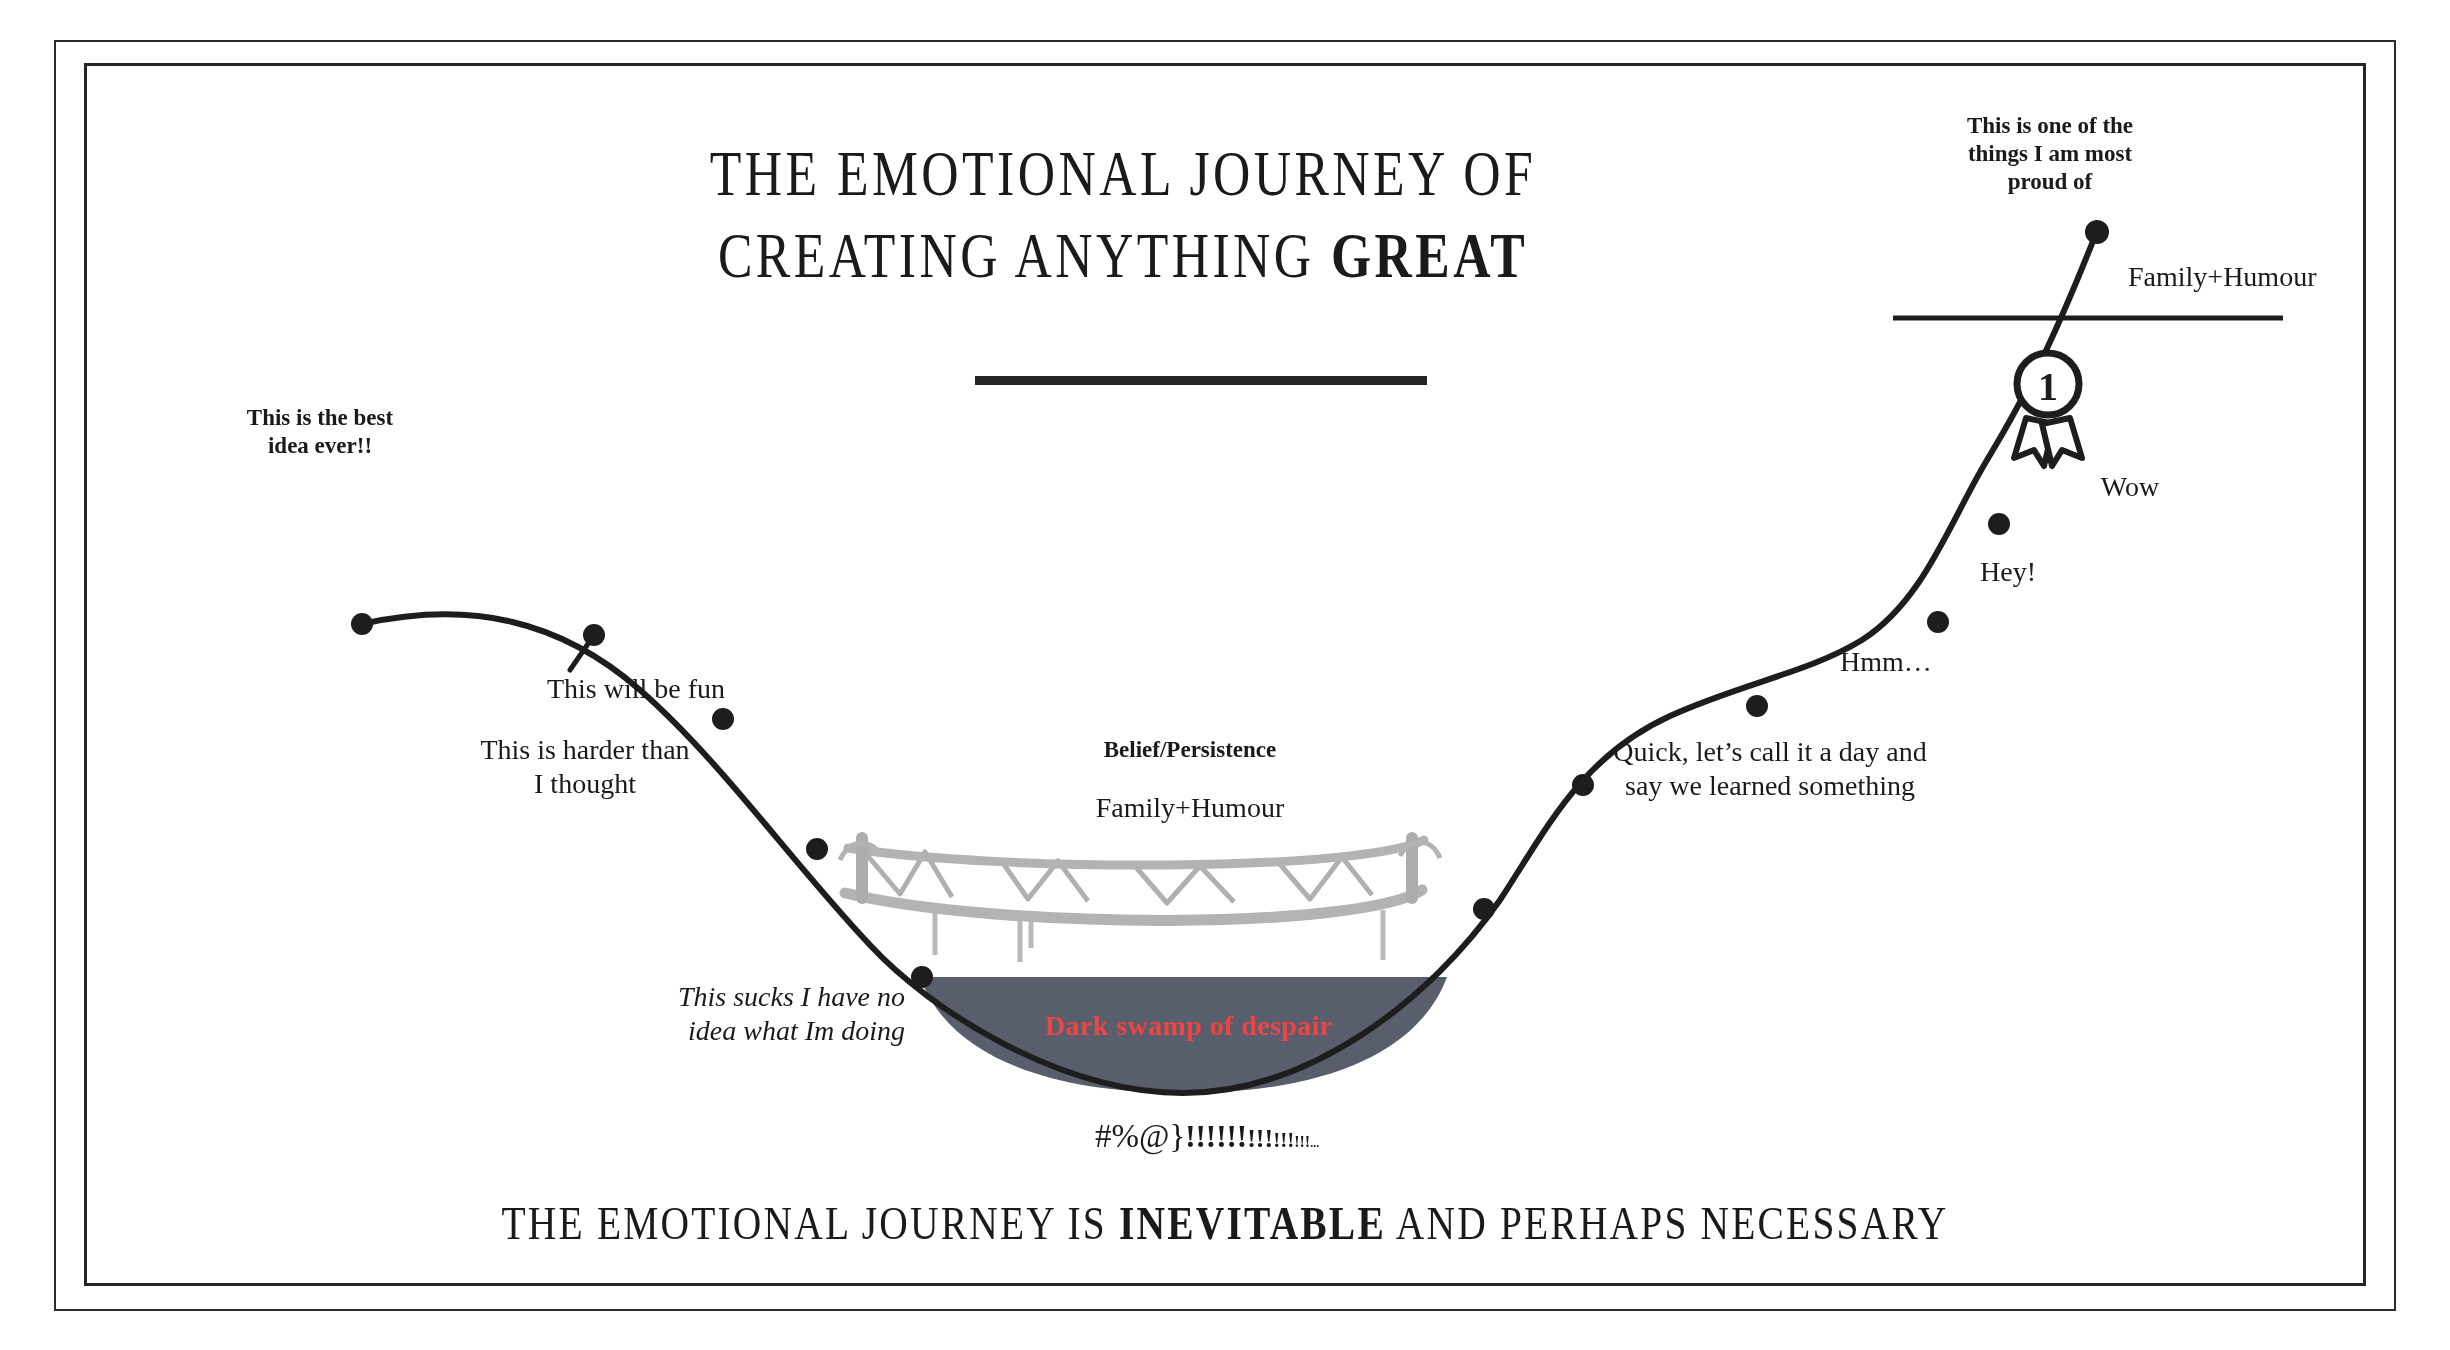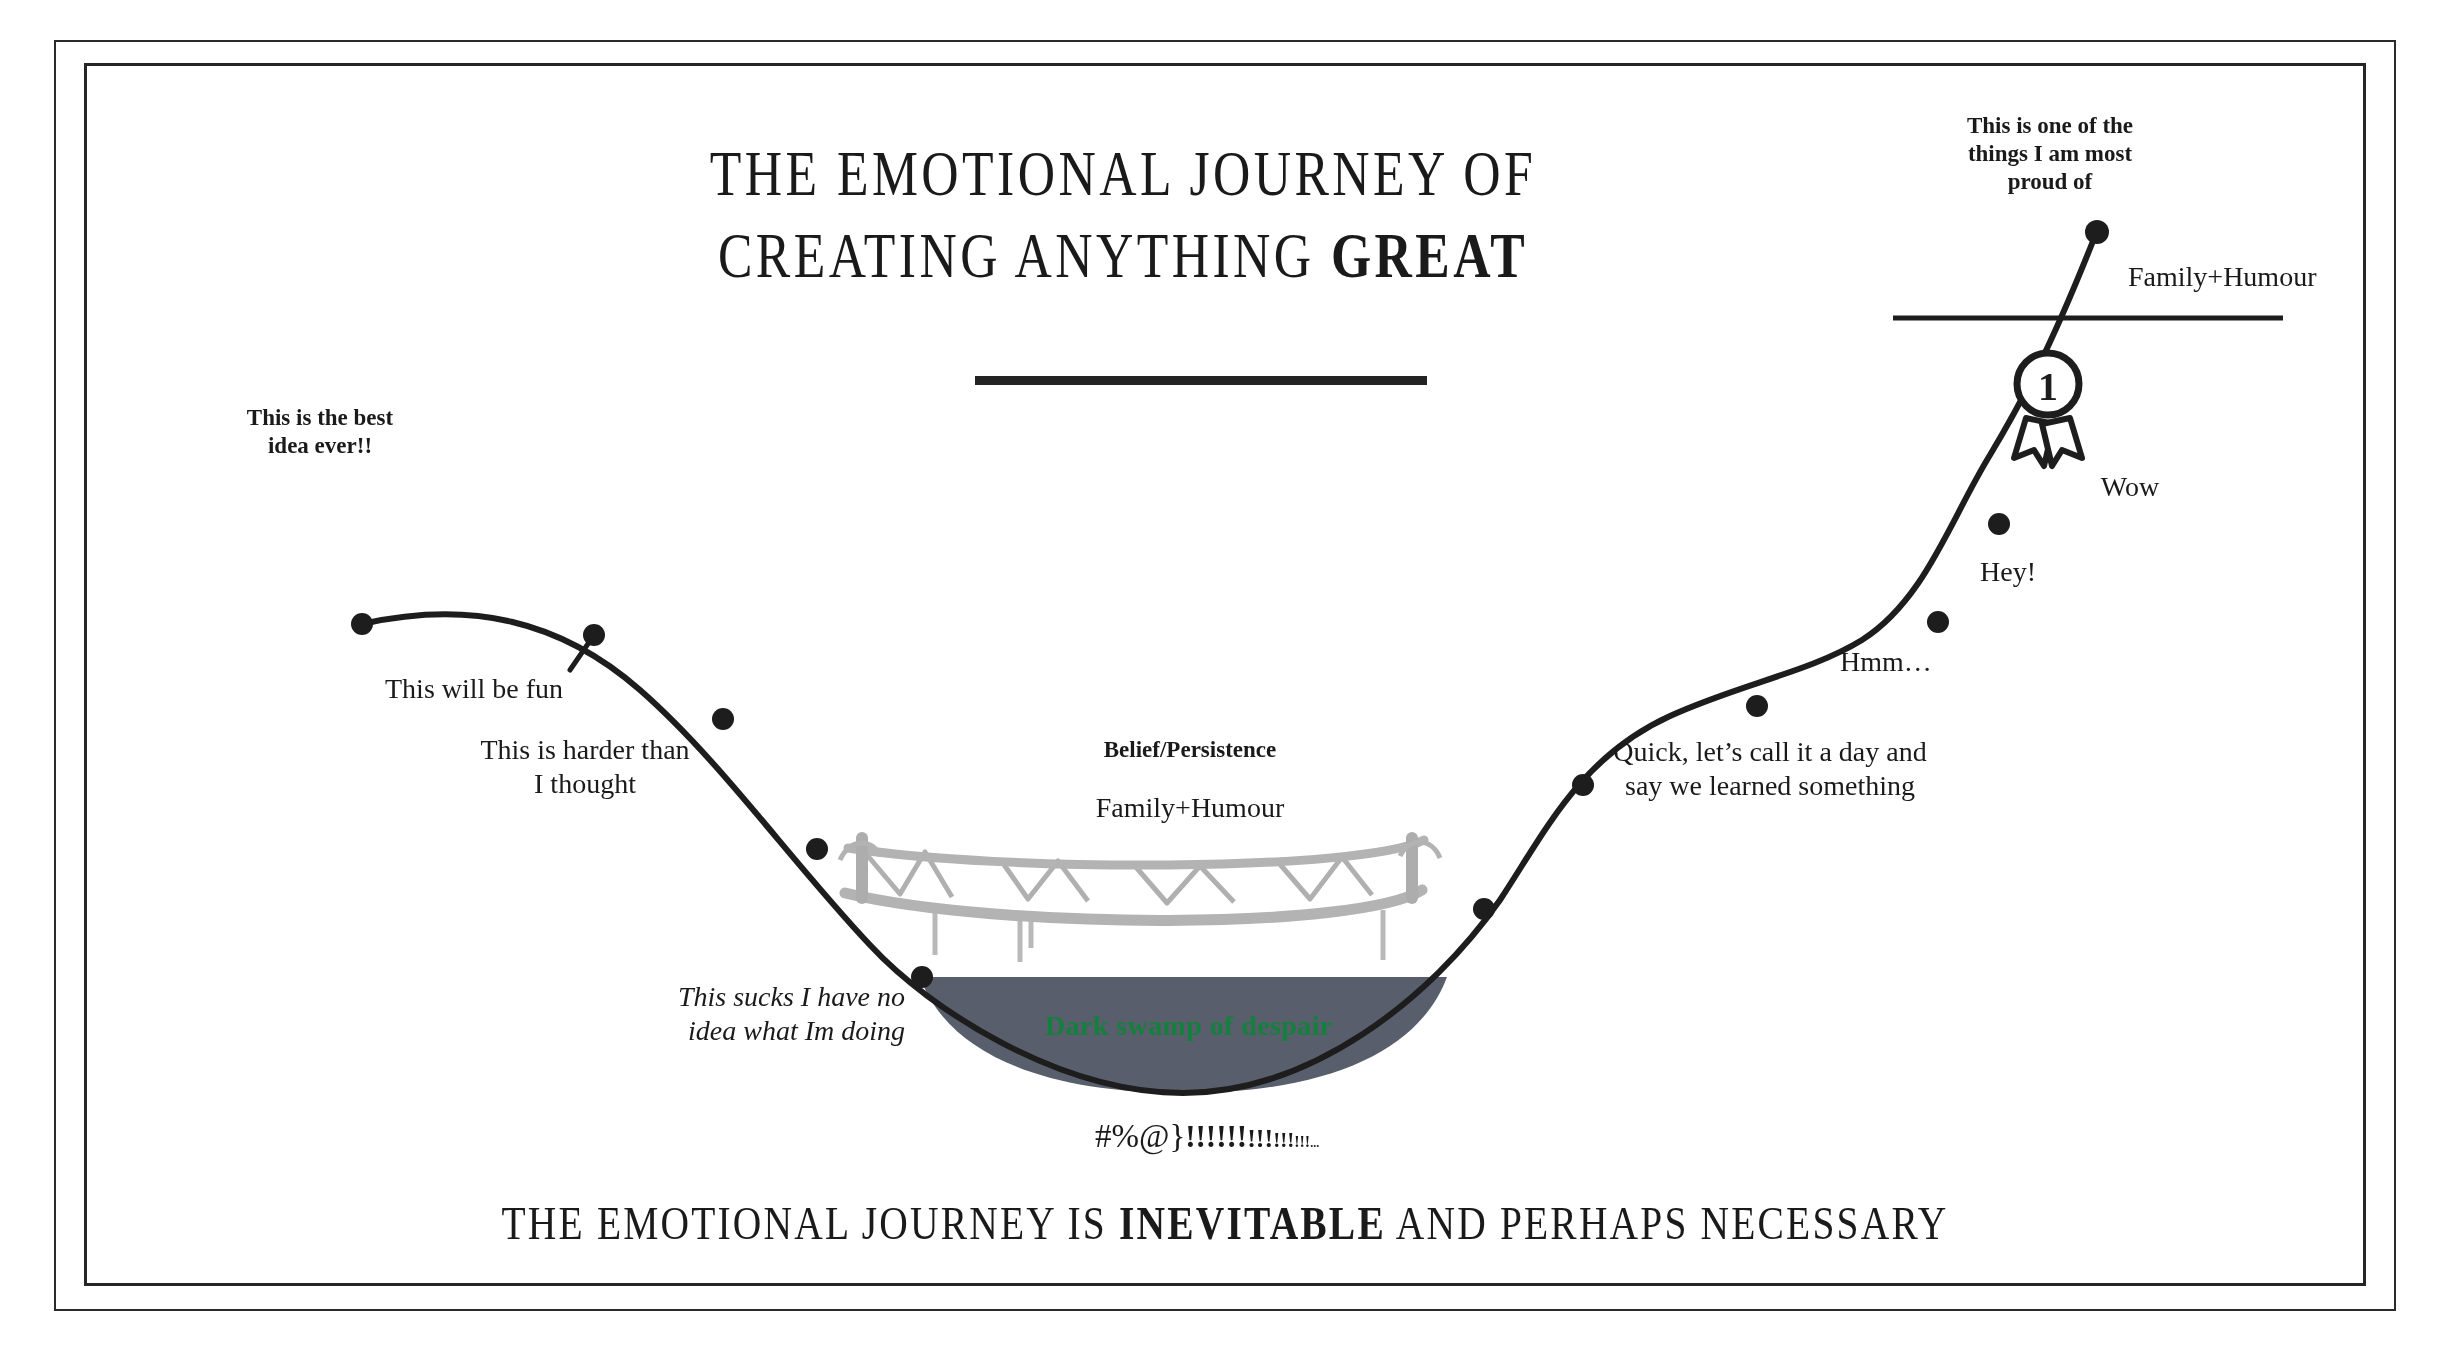--- a/index.html
+++ b/index.html
@@ -28,21 +28,21 @@
 
   .footer{position:absolute;left:0;top:1196px;width:2450px;text-align:center;
           font-size:47px;letter-spacing:2.6px;transform:scaleX(.84);transform-origin:center;}
   .footer b{font-weight:700;}
 
   .anno{font-size:28px;}
   .anno.bold{font-weight:700;font-size:23px;}
   .anno.c{text-align:center;}
   .anno.r{text-align:right;}
 
-  .swamp-label{position:absolute;color:#15803d;font-weight:700;font-size:28px;
+  .swamp-label{position:absolute;color:#ef4444;font-weight:700;font-size:28px;
                letter-spacing:.4px;}
   .curse{position:absolute;font-size:33px;letter-spacing:0px;}
   .curse .s1{font-size:31px;} .curse .s2{font-size:26px;}
   .curse .s3{font-size:21px;} .curse .s4{font-size:16px;}
   .curse .s5{font-size:12px;}
 </style>
 </head>
 <body>
 
 <div id="poster">
@@ -119,21 +119,21 @@
       <path d="M -22,38 L -34,78 L -14,70 L -4,86 L 6,44 Z" fill="#ffffff" stroke="#1d1d1d" stroke-width="6" stroke-linejoin="round"></path>
       <path d="M 22,38 L 34,78 L 14,70 L 4,86 L -6,44 Z" fill="#ffffff" stroke="#1d1d1d" stroke-width="6" stroke-linejoin="round"></path>
       <circle cx="0" cy="4" r="31" fill="#ffffff" stroke="#1d1d1d" stroke-width="7"></circle>
       <text x="0" y="20" text-anchor="middle" font-family="Liberation Serif, DejaVu Serif, serif" font-size="40" font-weight="700" fill="#1d1d1d">1</text>
     </g>
   </svg>
 
   <div class="txt anno bold c" style="left:150px;top:404px;width:340px;">This is the best
 idea ever!!</div>
 
-  <div class="txt anno" style="left:385px;top:672px;width:340px;">This will be fun</div>
+  <div class="txt anno" style="left:385px;top:672px;width:340px;text-align:right;">This will be fun</div>
 
   <div class="txt anno c" style="left:430px;top:733px;width:310px;">This is harder than
 I thought</div>
 
 
   <div class="txt anno r" style="left:585px;top:980px;width:320px;font-style:italic;">This sucks I have no
 idea what Im doing</div>
 
 
   <div class="txt anno c" style="left:1585px;top:735px;width:370px;">Quick, let’s call it a day and

